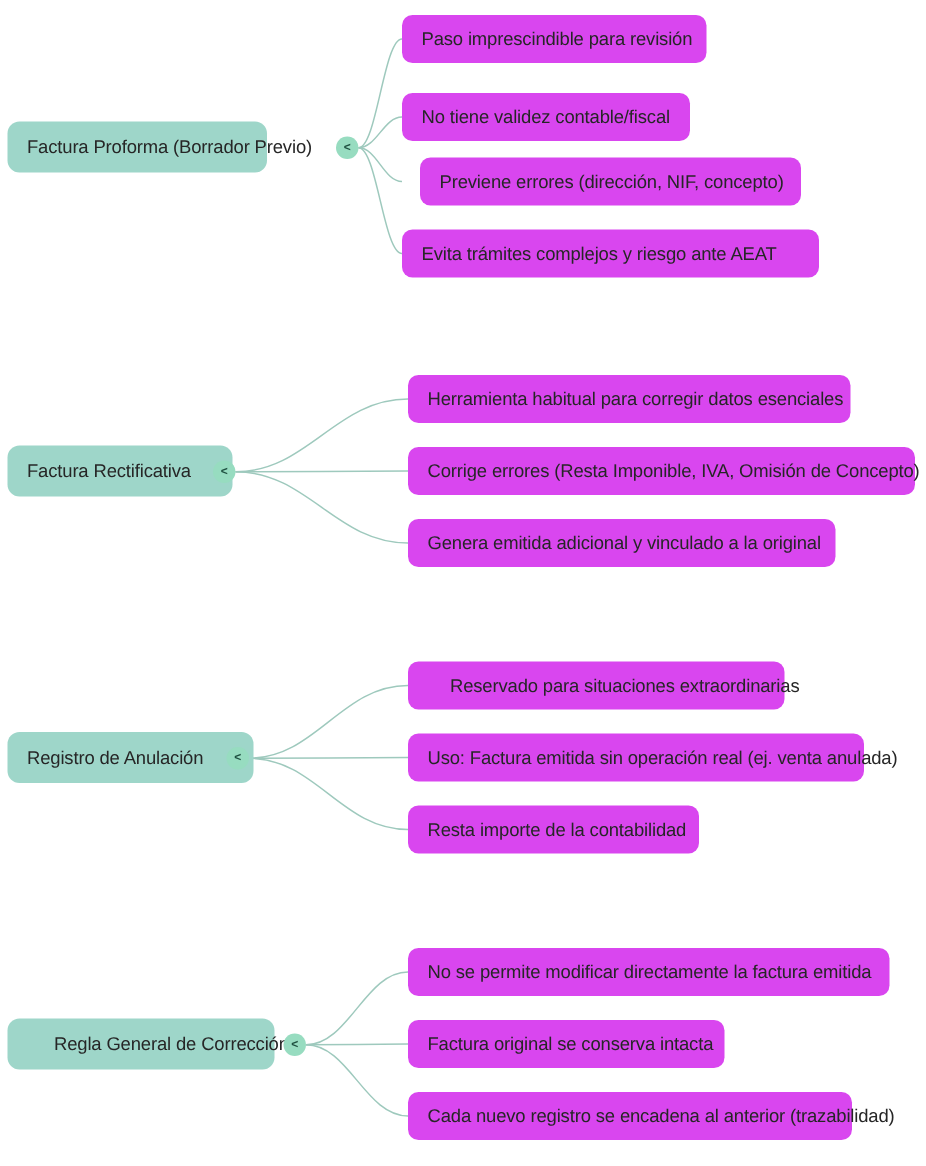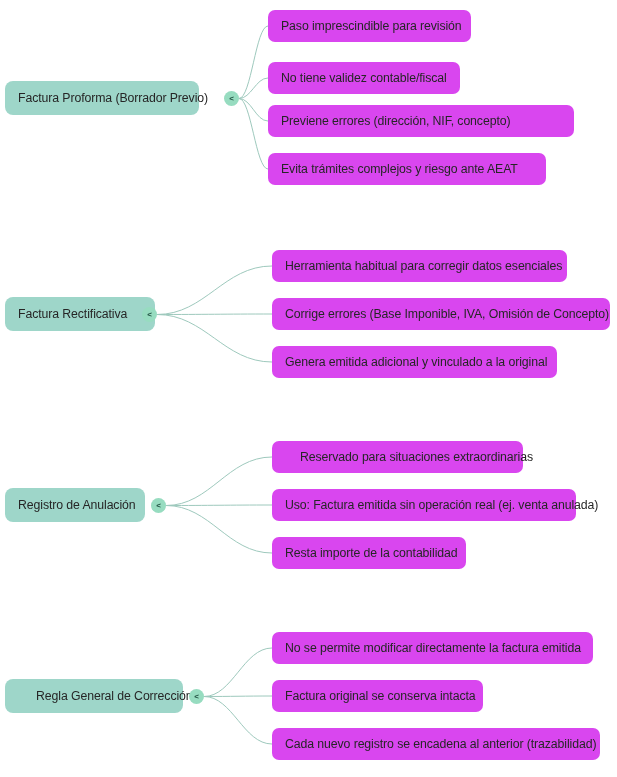--- a/index.html
+++ b/index.html
@@ -85,42 +85,42 @@
       <path d="M 157 314.5 C 205.3 314.5, 223.7 266, 272 266" fill="none" stroke="#9ec9bd" stroke-width="1"></path>
       <path d="M 157 314.5 C 205.3 314.5, 223.7 314, 272 314" fill="none" stroke="#9ec9bd" stroke-width="1"></path>
       <path d="M 157 314.5 C 205.3 314.5, 223.7 362, 272 362" fill="none" stroke="#9ec9bd" stroke-width="1"></path>
       <path d="M 166 505.5 C 210.51999999999998 505.5, 227.48 457, 272 457" fill="none" stroke="#9ec9bd" stroke-width="1"></path>
       <path d="M 166 505.5 C 210.51999999999998 505.5, 227.48 505, 272 505" fill="none" stroke="#9ec9bd" stroke-width="1"></path>
       <path d="M 166 505.5 C 210.51999999999998 505.5, 227.48 553, 272 553" fill="none" stroke="#9ec9bd" stroke-width="1"></path>
       <path d="M 204 696.5 C 232.56 696.5, 243.44 648, 272 648" fill="none" stroke="#9ec9bd" stroke-width="1"></path>
       <path d="M 204 696.5 C 232.56 696.5, 243.44 696, 272 696" fill="none" stroke="#9ec9bd" stroke-width="1"></path>
       <path d="M 204 696.5 C 232.56 696.5, 243.44 744, 272 744" fill="none" stroke="#9ec9bd" stroke-width="1"></path>
     </svg>
-<div class="node parent" style="left: 5px; top: 81px; width: 194px;">Factura Proforma (Borrador Previo)</div>
+<div class="node parent" style="left: 5px; top: 81px; width: 173px;">Factura Proforma (Borrador Previo)</div>
     <div class="toggle" style="left: 224px; top: 91px;">
       <span>&lt;</span>
     </div>
     <div class="node child" style="left: 268px; top: 10px; width: 203px;">Paso imprescindible para revisión</div>
     <div class="node child" style="left: 268px; top: 62px; width: 192px;">No tiene validez contable/fiscal</div>
-    <div class="node child" style="left: 268px; top: 105px; width: 306px;">Previene errores (dirección, NIF, concepto)</div>
+    <div class="node child" style="left: 280px; top: 105px; width: 254px;">Previene errores (dirección, NIF, concepto)</div>
     <div class="node child" style="left: 268px; top: 153px; width: 278px; text-align: right;">Evita trámites complejos y riesgo ante AEAT</div>
     <div class="node parent" style="left: 5px; top: 297px; width: 150px;">Factura Rectificativa</div>
     <div class="toggle" style="left: 142px; top: 307px;">
       <span>&lt;</span>
     </div>
     <div class="node child" style="left: 272px; top: 250px; width: 295px;">Herramienta habitual para corregir datos esenciales</div>
-    <div class="node child" style="left: 272px; top: 298px; width: 338px;">Corrige errores (Base Imponible, IVA, Omisión de Concepto)</div>
+    <div class="node child" style="left: 272px; top: 298px; width: 338px;">Corrige errores (Resta Imponible, IVA, Omisión de Concepto)</div>
     <div class="node child" style="left: 272px; top: 346px; width: 285px;">Genera emitida adicional y vinculado a la original</div>
-    <div class="node parent" style="left: 5px; top: 488px; width: 140px;">Registro de Anulación</div>
+    <div class="node parent" style="left: 5px; top: 488px; width: 164px;">Registro de Anulación</div>
     <div class="toggle" style="left: 151px; top: 498px;">
       <span>&lt;</span>
     </div>
     <div class="node child" style="left: 272px; top: 441px; width: 251px; padding-left: 28px;">Reservado para situaciones extraordinarias</div>
     <div class="node child" style="left: 272px; top: 489px; width: 304px;">Uso: Factura emitida sin operación real (ej. venta anulada)</div>
     <div class="node child" style="left: 272px; top: 537px; width: 194px;">Resta importe de la contabilidad</div>
     <div class="node parent" style="left: 5px; top: 679px; width: 178px; padding-left: 31px;">Regla General de Corrección</div>
     <div class="toggle" style="left: 189px; top: 689px;">
       <span>&lt;</span>
     </div>
     <div class="node child" style="left: 272px; top: 632px; width: 321px;">No se permite modificar directamente la factura emitida</div>
     <div class="node child" style="left: 272px; top: 680px; width: 211px;">Factura original se conserva intacta</div>
-    <div class="node child" style="left: 272px; top: 728px; width: 328px;">Cada nuevo registro se encadena al anterior (trazabilidad)</div>
+    <div class="node child" style="left: 272px; top: 728px; width: 296px;">Cada nuevo registro se encadena al anterior (trazabilidad)</div>
   </div>
 
 </body></html>

